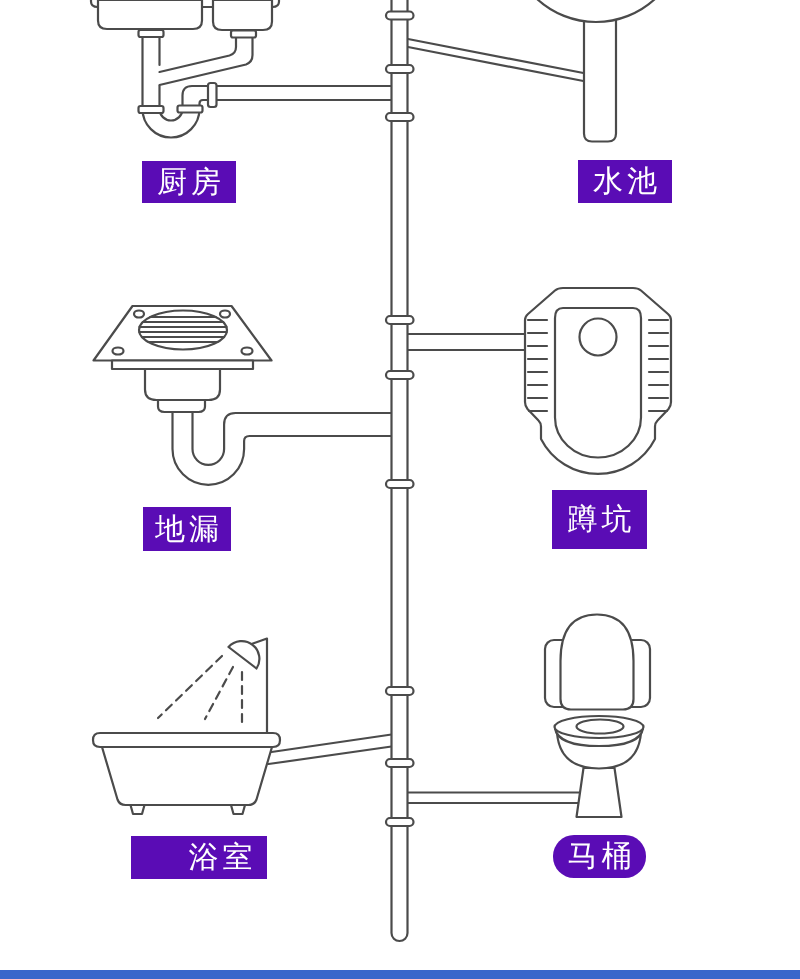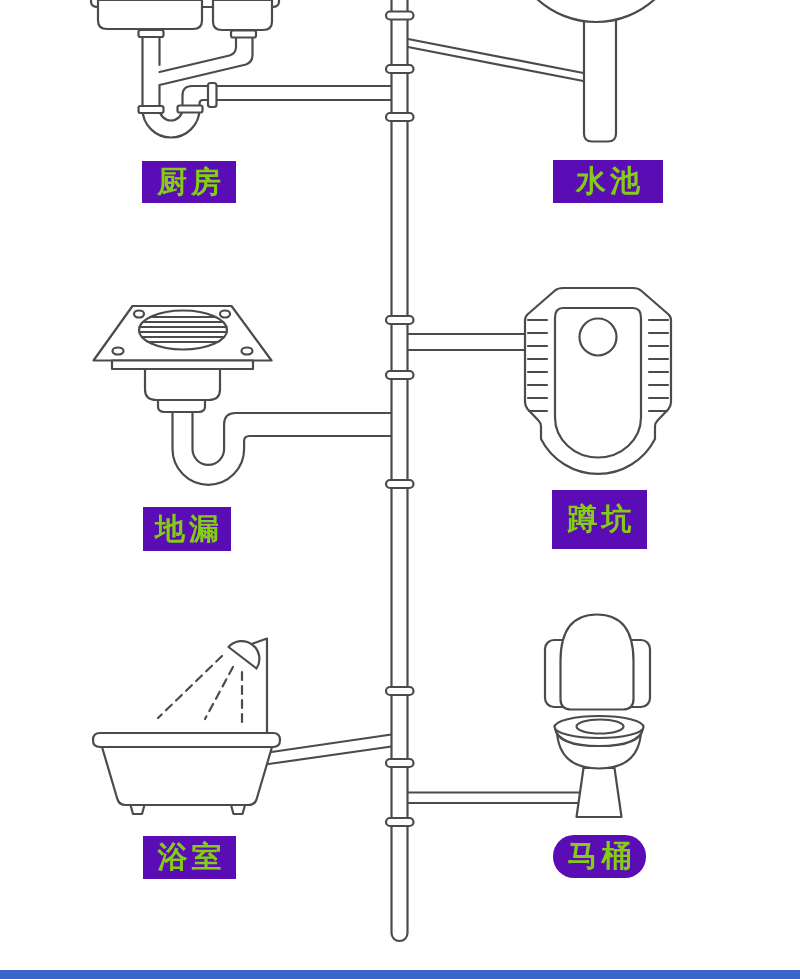--- a/index.html
+++ b/index.html
@@ -7,30 +7,30 @@
     position:relative;
     width:800px;height:979px;
     background:#ffffff;
     overflow:hidden;
     font-family:"Liberation Sans","DejaVu Sans",sans-serif;
   }
   #lineart{position:absolute;left:0;top:0;}
   .fixture-label{
     position:absolute;
     display:flex;align-items:center;justify-content:center;
-    background:#5A0CB5;color:#84cc16;
-    font-size:30px;font-weight:700;
+    background:#5A0CB5;color:#ffffff;
+    font-size:30px;font-weight:400;
     letter-spacing:4px;text-indent:4px;
     user-select:none;
   }
   #label-kitchen   {left:142px;top:161px;width:94px;height:42px;}
-  #label-basin     {left:553px;top:160px;width:110px;height:43px;}
+  #label-basin     {left:578px;top:160px;width:94px;height:43px;}
   #label-floordrain{left:143px;top:507px;width:88px;height:44px;}
   #label-squat     {left:552px;top:490px;width:95px;height:59px;}
-  #label-bathroom  {left:143px;top:836px;width:93px;height:43px;}
+  #label-bathroom  {left:131px;top:836px;width:93px;height:43px;padding-left:43px;}
   #label-toilet    {left:553px;top:835px;width:93px;height:43px;border-radius:21px;}
   #bottom-bar{
     position:absolute;left:0;bottom:0;width:800px;height:9px;
     background:#3A66CB;
   }
 </style>
 </head>
 <body>
 
 <div id="canvas">

